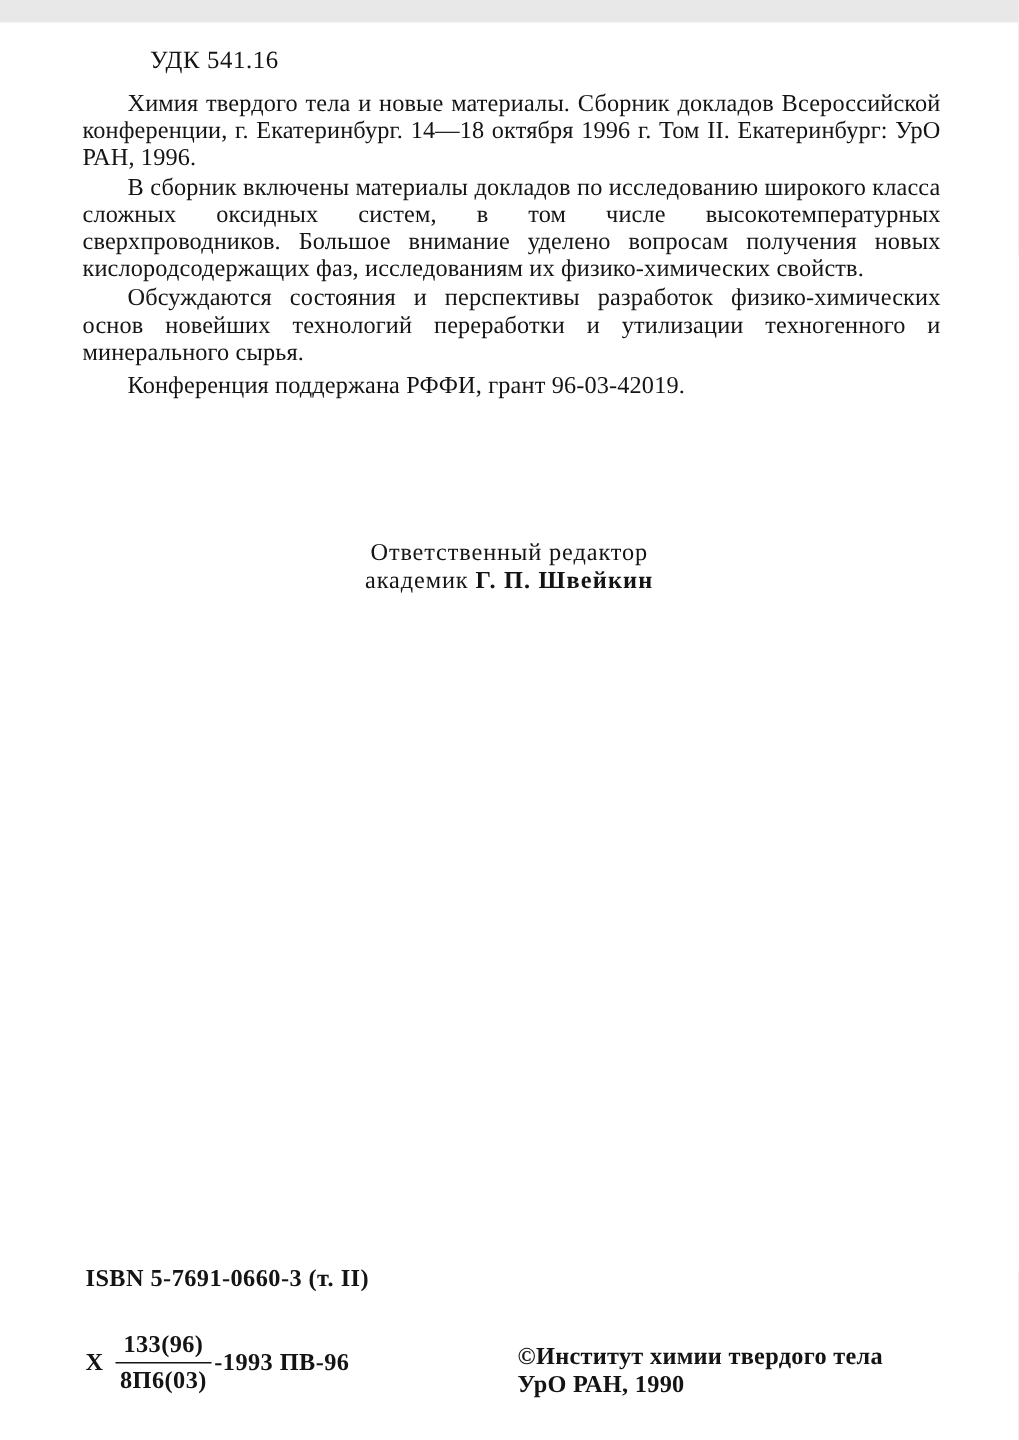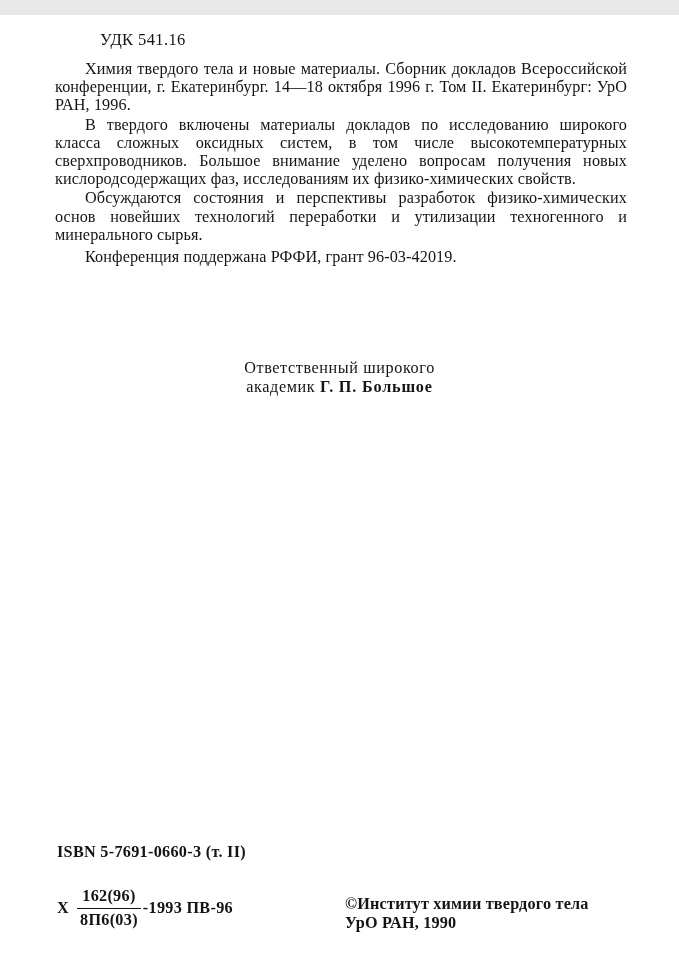--- a/index.html
+++ b/index.html
@@ -108,41 +108,41 @@
 </style>
 </head>
 <body>
 
 <div class="page">
 
   <div class="udk">УДК 541.16</div>
 
   <div class="text-block">
     <p>Химия твердого тела и новые материалы. Сборник докладов Всероссийской конференции, г. Екатеринбург. 14—18 октября 1996 г. Том II. Екатеринбург: УрО РАН, 1996.</p>
-    <p>В твердого включены материалы докладов по исследованию широкого класса сложных оксидных систем, в том числе высокотемпературных сверхпроводников. Большое внимание уделено вопросам получения новых кислородсодержащих фаз, исследованиям их физико-химических свойств.</p>
+    <p>В сборник включены материалы докладов по исследованию широкого класса сложных оксидных систем, в том числе высокотемпературных сверхпроводников. Большое внимание уделено вопросам получения новых кислородсодержащих фаз, исследованиям их физико-химических свойств.</p>
     <p>Обсуждаются состояния и перспективы разработок физико-химических основ новейших технологий переработки и утилизации техногенного и минерального сырья.</p>
     <p class="last-para">Конференция поддержана РФФИ, грант 96-03-42019.</p>
   </div>
 
   <div class="editor-block">
-    <div>Ответственный широкого</div>
+    <div>Ответственный редактор</div>
     <div>
       <span>академик</span>
-      <span class="editor-name">Г. П. Большое</span>
+      <span class="editor-name">Г. П. Швейкин</span>
     </div>
   </div>
 
   <div class="isbn-block">
     <div>ISBN 5-7691-0660-3 (т. II)</div>
   </div>
 
   <div class="catalog">
     <span class="cat-prefix">Х</span>
     <span class="fraction">
-      <span class="num">162(96)</span>
+      <span class="num">133(96)</span>
       <span class="den">8П6(03)</span>
     </span>
     <span class="cat-suffix">-1993 ПВ-96</span>
   </div>
 
   <div class="copyright">
     <div>©Институт химии твердого тела</div>
     <div>УрО РАН, 1990</div>
   </div>
 

